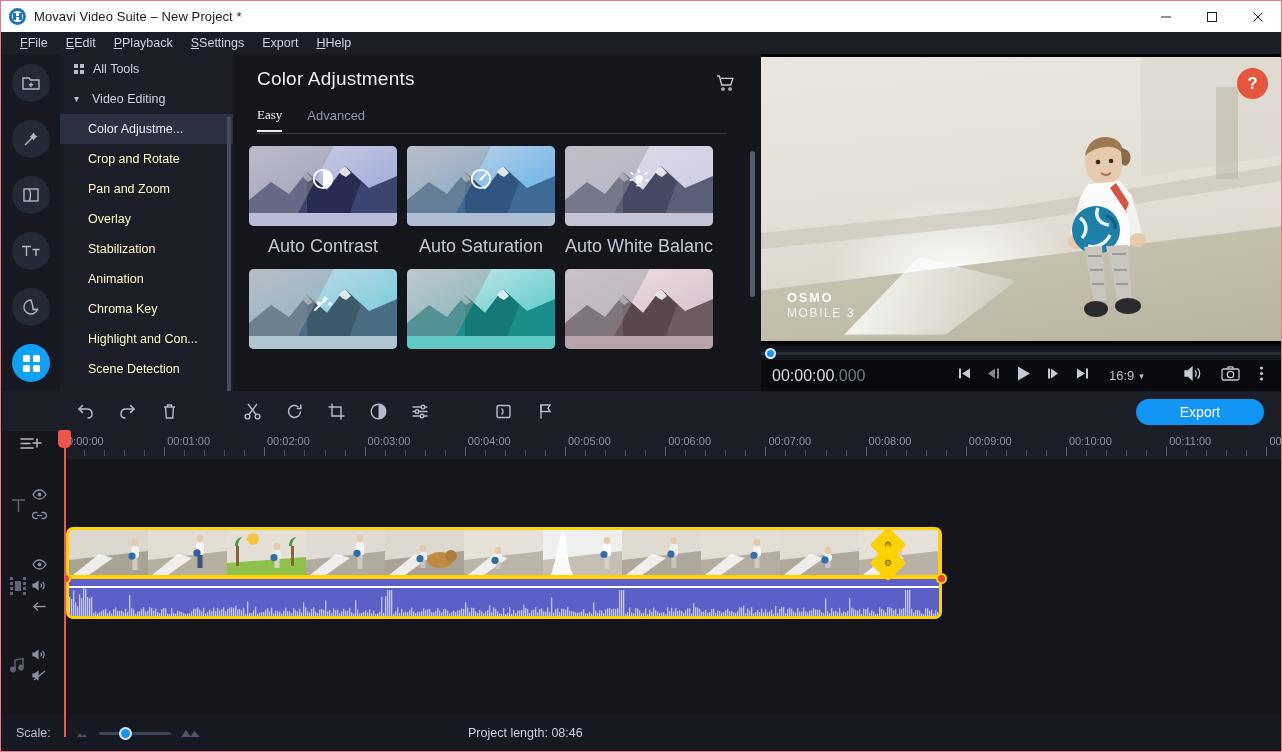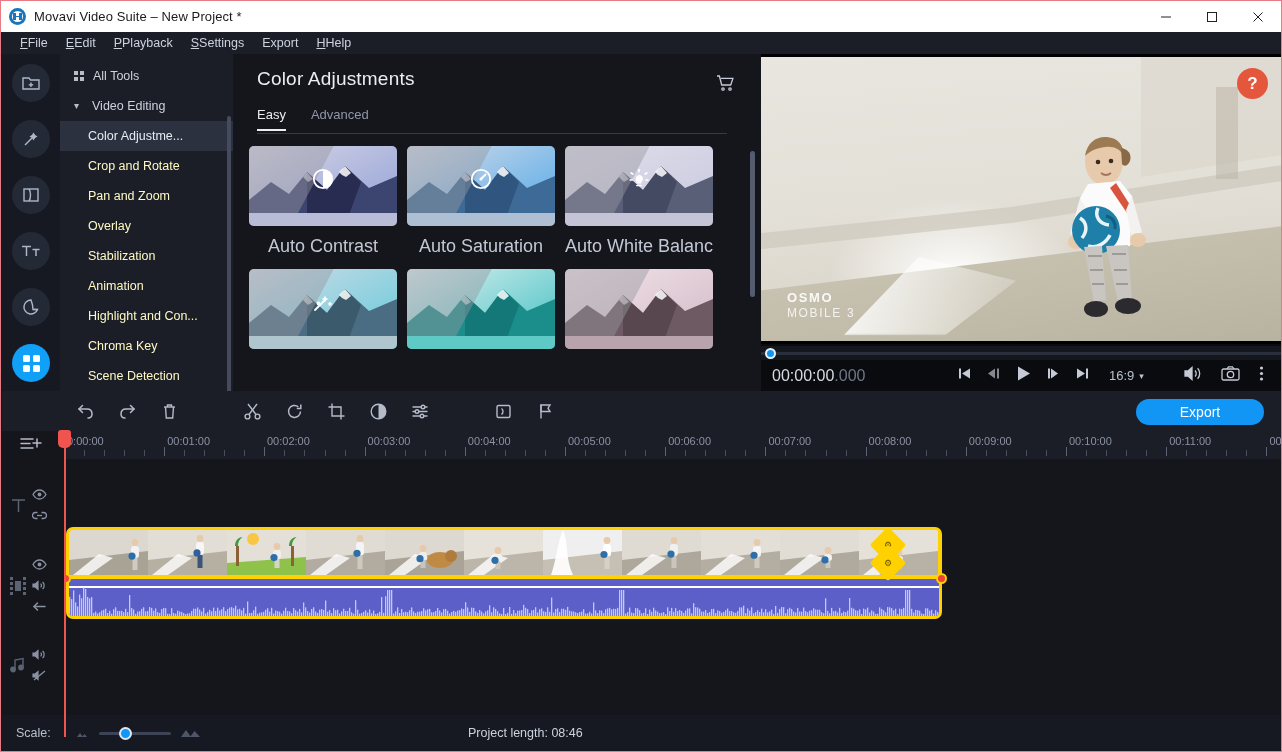--- a/index.html
+++ b/index.html
@@ -118,21 +118,21 @@
   }
   #cart-btn {
     position: absolute; right: 26px; top: 20px;
     color: #c6ccd8;
   }
   #panel-tabs {
     position: absolute; left: 24px; top: 53px;
     display: flex; gap: 25px; align-items: flex-end;
   }
   .ptab { font-size: 13px; color: #8f97a8; padding-bottom: 9px; position: relative; }
-  .ptab.active { color: #e9edf4; }
+  .ptab.active { color: #e9edf4; font-family: Liberation Serif, serif; }
   .ptab.active::after {
     content: ""; position: absolute; left: 0; right: 0; bottom: 0;
     height: 2px; background: #e9edf4;
   }
   #tab-underline {
     position: absolute; left: 24px; top: 79px; width: 470px; height: 1px;
     background: #333a49;
   }
 
   #filter-grid {
@@ -446,21 +446,21 @@
       <svg width="19" height="19" viewBox="0 0 19 19" fill="currentColor">
         <rect x="1" y="1" width="7" height="7" rx="1.5"></rect>
           <rect x="11" y="1" width="7" height="7" rx="1.5"></rect>
         <rect x="1" y="11" width="7" height="7" rx="1.5"></rect>
           <rect x="11" y="11" width="7" height="7" rx="1.5"></rect>
       </svg>
     </div>
   </div>
 
   <div id="tool-list">
-    <div class="tool-row group" style="margin-top:7px">
+    <div class="tool-row group" style="margin-top:0">
       <span class="dots-icon">
           <i></i>
           <i></i>
           <i></i>
           <i></i>
         </span>
       <span>All Tools</span>
     </div>
     <div class="tool-row group">
       <span class="chev">▾</span>
@@ -478,24 +478,24 @@
     <div class="tool-row sub">
         <span>Overlay</span>
       </div>
     <div class="tool-row sub">
         <span>Stabilization</span>
       </div>
     <div class="tool-row sub">
         <span>Animation</span>
       </div>
     <div class="tool-row sub">
+        <span>Chroma Key</span>
+      </div>
+    <div class="tool-row sub">
         <span>Highlight and Con...</span>
-      </div>
-    <div class="tool-row sub">
-        <span>Chroma Key</span>
       </div>
     <div class="tool-row sub">
         <span>Scene Detection</span>
       </div>
     <div id="tool-scrollbar"></div>
   </div>
 
   <div id="panel">
     <div id="panel-title">Color Adjustments</div>
     <div id="cart-btn">

